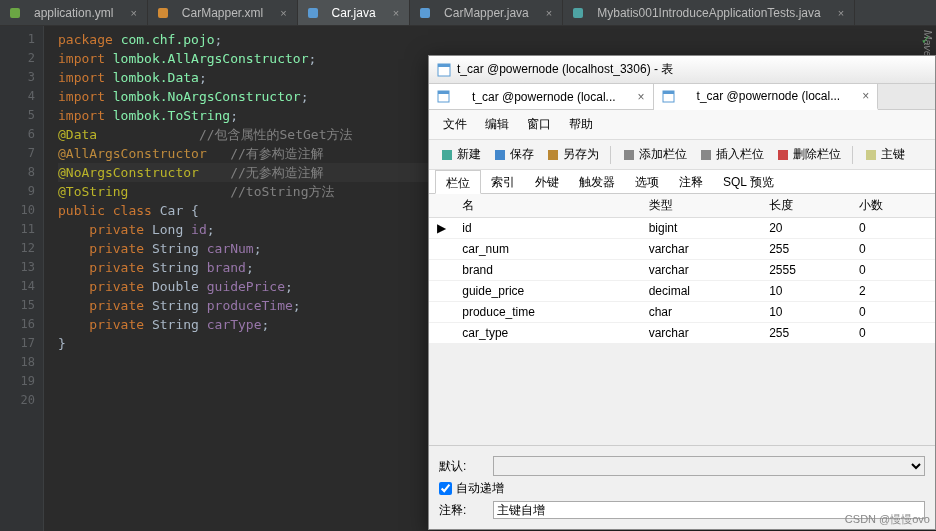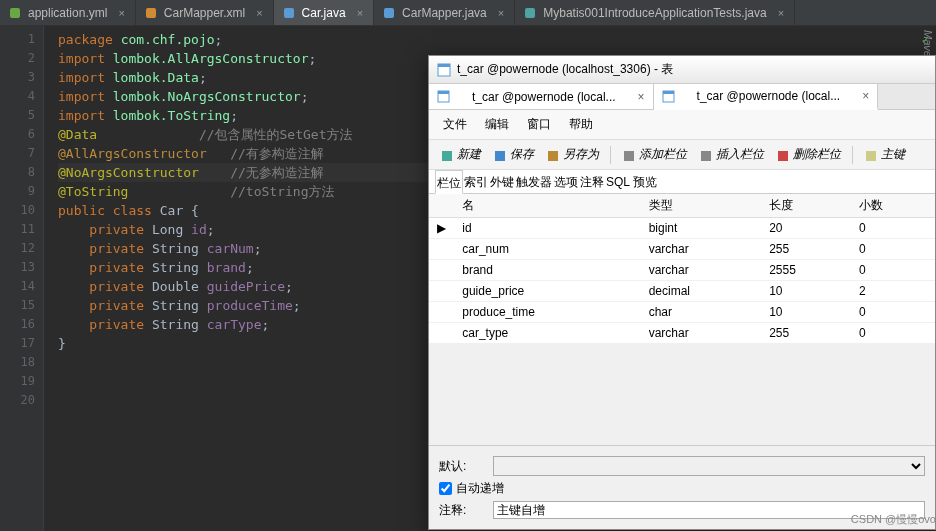--- a/index.html
+++ b/index.html
@@ -1,20 +1,20 @@
 <!DOCTYPE html>
 <html><head>
 <meta charset="utf-8">
 <style>
 * { margin:0; padding:0; box-sizing:border-box; }
 body { font-family:"Microsoft YaHei","Segoe UI",sans-serif; font-size:12px; background:#2b2b2b; color:#a9b7c6; overflow:hidden; width:936px; height:531px; position:relative; }
 
 
 .ide-tabs { display:flex; background:#3c3f41; height:26px; border-bottom:1px solid #323232; }
-.ide-tab { display:flex; align-items:center; padding:0 10px; color:#bbb; border-right:1px solid #323232; gap:8px; cursor:pointer; }
+.ide-tab { display:flex; align-items:center; padding:0 10px; color:#bbb; border-right:1px solid #323232; gap:14px; cursor:pointer; }
 .ide-tab.active { background:#4e5254; color:#fff; }
 .ide-tab .close { color:#999; font-size:11px; margin-left:3px; }
 .icon-dot { width:10px; height:10px; border-radius:2px; display:inline-block; }
 .green{background:#6ba644}.orange{background:#d28b35}.blue{background:#5a9bd4}.teal{background:#4ea3a3}
 
 
 .editor-wrap { display:flex; position:absolute; top:26px; left:0; width:100%; bottom:0; }
 .gutter { width:44px; background:#313335; color:#606366; text-align:right; padding:4px 8px 0 0; font-family:Consolas,monospace; font-size:12px; line-height:19px; border-right:1px solid #3c3f41; }
 .code { flex:1; padding:4px 0 0 14px; font-family:Consolas,monospace; font-size:13px; line-height:19px; position:relative; }
 .line { white-space:pre; }
@@ -26,34 +26,34 @@
 
 .db-win { position:absolute; top:55px; left:428px; width:508px; height:475px; background:#f0f0f0; border:1px solid #888; box-shadow:0 4px 20px rgba(0,0,0,.5); color:#000; }
 .db-title { height:28px; background:linear-gradient(#fff,#e8e8e8); display:flex; align-items:center; padding:0 8px; gap:6px; border-bottom:1px solid #ccc; }
 .db-icon { width:14px; height:14px; display:inline-block; }
 .db-tabs { display:flex; background:#e8e8e8; height:26px; border-bottom:1px solid #ccc; }
 .db-tab { display:flex; align-items:center; padding:0 8px; gap:22px; border-right:1px solid #ccc; background:#fff; }
 .db-tab.active { background:#fff; border-bottom:2px solid #fff; margin-bottom:-1px; }
 .db-tab .close{color:#666;cursor:pointer}
 .db-menu { display:flex; gap:18px; padding:6px 14px; background:#f8f8f8; border-bottom:1px solid #ddd; }
 .db-tools { display:flex; gap:2px; padding:4px 6px; background:#f4f4f4; border-bottom:1px solid #ddd; align-items:center; }
-.tbtn { display:flex; align-items:flex-end; gap:3px; padding:2px 5px; cursor:pointer;font-style:italic; }
+.tbtn { display:flex; align-items:center; gap:3px; padding:2px 5px; cursor:pointer; }
 .tsep{width:1px;height:18px;background:#ccc;margin:0 4px}
 .sub-tabs { display:flex; background:#fff; border-bottom:1px solid #ccc; padding:0 6px; height:24px; }
-.sub-tab { padding:4px 1px; cursor:pointer; }
+.sub-tab { padding:4px 10px; cursor:pointer; }
 .sub-tab.active { border:1px solid #ccc; border-bottom:1px solid #fff; margin-bottom:-1px; background:#fff; }
 .grid { width:100%; border-collapse:collapse; background:#fff; }
 .grid th { text-align:left; font-weight:normal; padding:3px 8px; border-bottom:1px solid #ddd; background:#f8f8f8; }
 .grid td { padding:3px 8px; border-bottom:1px solid #f0f0f0; }
 .row-ptr{color:#000;width:12px;padding:0 0 0 4px}
 .bottom-form { position:absolute; bottom:0; left:0; right:0; padding:6px 10px; background:#f0f0f0; border-top:1px solid #ccc; }
 .frow { display:flex; align-items:center; margin:4px 0; gap:4px; }
 .frow label{width:50px}
 .frow input[type=text],.frow select{flex:1;border:1px solid #aaa;padding:1px 3px;font-size:12px}
-.watermark{position:absolute;bottom:4px;right:0;color:#888;font-size:11px}
+.watermark{position:absolute;bottom:4px;right:6px;color:#888;font-size:11px}
 .maven{position:absolute;top:30px;right:2px;writing-mode:vertical-rl;color:#888;font-size:11px;font-style:italic}
 </style>
 </head>
 <body>
 
 <div class="ide-tabs" id="ide-tabs">
     <div class="ide-tab">
       <span class="icon-dot green"></span>
       <span>application.yml</span>
       <span class="close">×</span>

